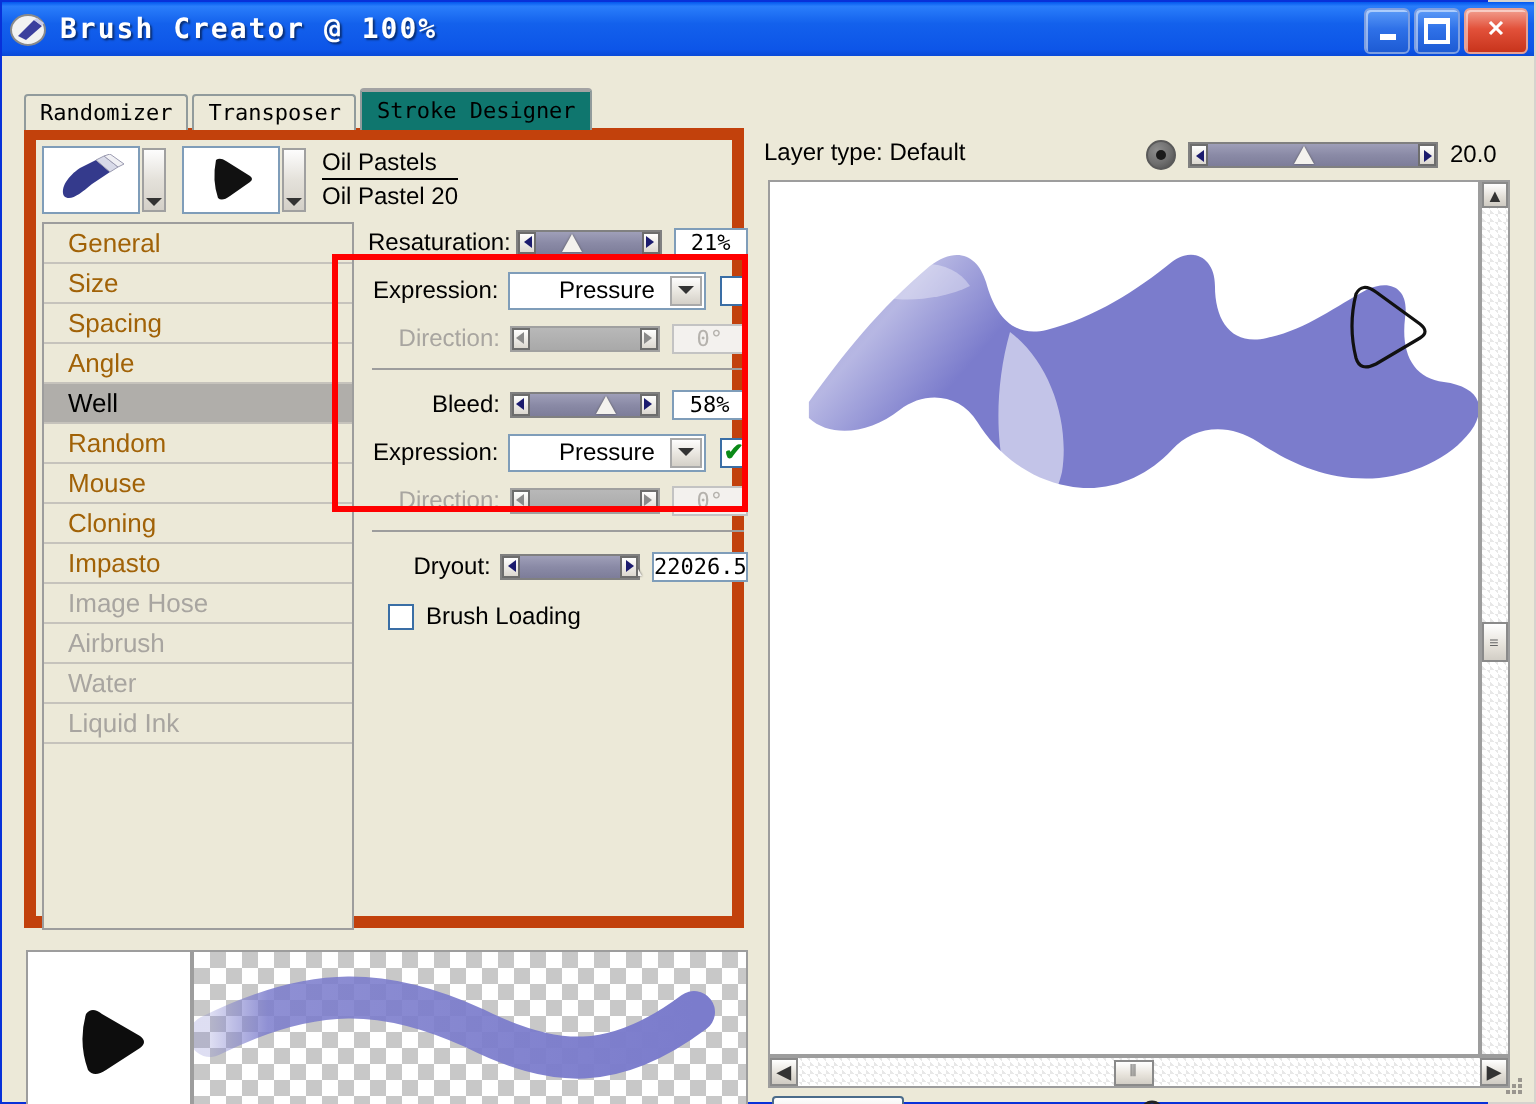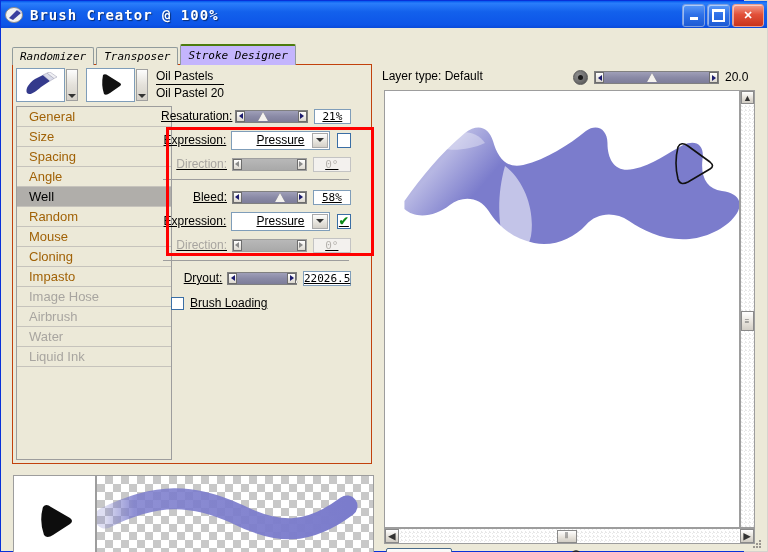--- a/index.html
+++ b/index.html
@@ -37,30 +37,30 @@
 
   
   .client{position:absolute;left:0;top:27px;width:766px;height:523px;background:#ece9d8;}
 
   
   .tabrow{position:absolute;left:11px;top:18px;height:19px;display:flex;align-items:flex-end;z-index:5;}
   .tab{
     height:17px;padding:0 7px;margin-right:2px;
     background:#ece9d8;border:1px solid #919b9c;border-bottom:none;
     font-family:"DejaVu Sans Mono",monospace;font-size:11px;color:#000;
-    display:flex;align-items:center;border-radius:2px 2px 0 0;font-style:italic;
+    display:flex;align-items:center;border-radius:2px 2px 0 0;
   }
   .tab.active{
-    background:#c4b5fd;height:19px;border-top:2px solid #4d7c0f;
+    background:#0f766e;height:19px;border-top:2px solid #a3a3a3;
     font-weight:normal;z-index:6;position:relative;
   }
 
   .panel{
     position:absolute;left:11px;top:36px;width:360px;height:400px;
-    background:#ece9d8;border:1px solid #c2410c;box-sizing:border-box;
+    background:#ece9d8;border:6px solid #c2410c;box-sizing:border-box;
   }
 
   
   .brushsel{position:absolute;left:3px;top:3px;height:34px;display:flex;align-items:center;}
   .brushbox{
     width:47px;height:32px;background:#fff;border:1px solid #7f9db9;
     display:flex;align-items:center;justify-content:center;position:relative;
   }
   .dropbtn{
     width:12px;height:32px;margin-left:1px;
@@ -79,21 +79,21 @@
     background:#ece9d8;border:1px solid #9d9d9d;box-sizing:border-box;overflow:hidden;
   }
   .catitem{
     height:20px;line-height:20px;padding-left:12px;font-size:13px;color:#a16207;
     border-bottom:1px solid #c6c3bc;box-sizing:border-box;background:#ece9d8;
   }
   .catitem.disabled{color:#a8a5a0;}
   .catitem.selected{background:#b0aeaa;color:#000;}
 
   
-  .settings{position:absolute;left:148px;top:41px;width:190px;height:354px;text-decoration:underline;}
+  .settings{position:absolute;left:166px;top:41px;width:190px;height:354px;}
   .row{display:flex;align-items:center;height:20px;margin-bottom:4px;}
   .lbl{font-size:12px;color:#000;text-align:right;width:74px;padding-right:5px;box-sizing:border-box;}
   .lbl.dim{color:#a8a5a0;}
 
   .slider{
     width:78px;height:13px;border:1px solid #808080;box-sizing:border-box;
     background:linear-gradient(to bottom,#9f9fb8,#8a8aa6 50%,#7d7d99);
     position:relative;display:flex;align-items:center;
   }
   .slider.dim{background:linear-gradient(to bottom,#b8b8b8,#a9a9a9);border-color:#a0a0a0;}

